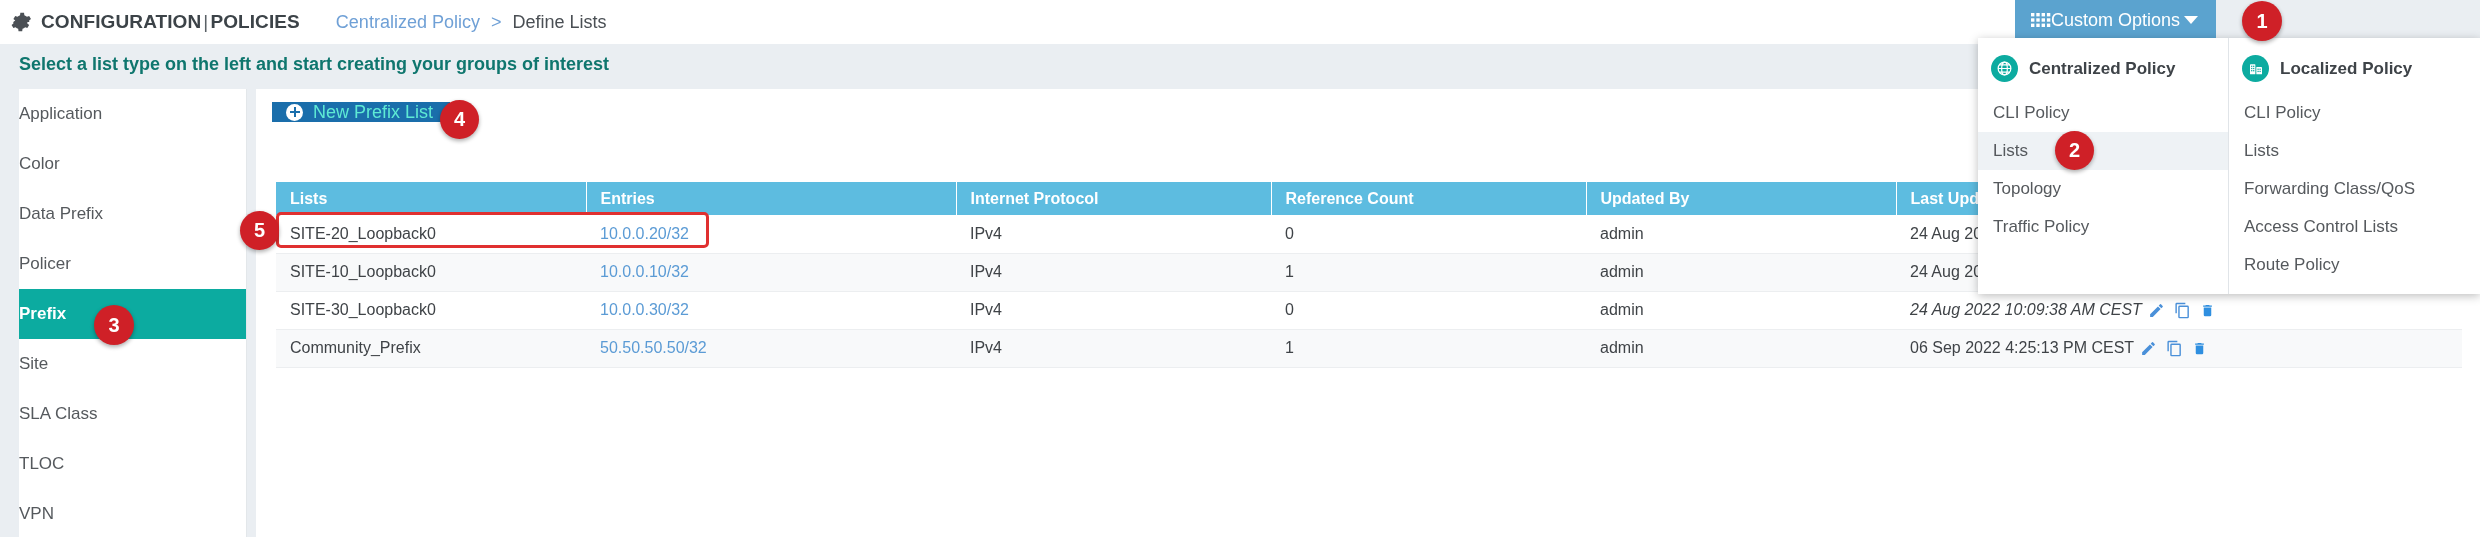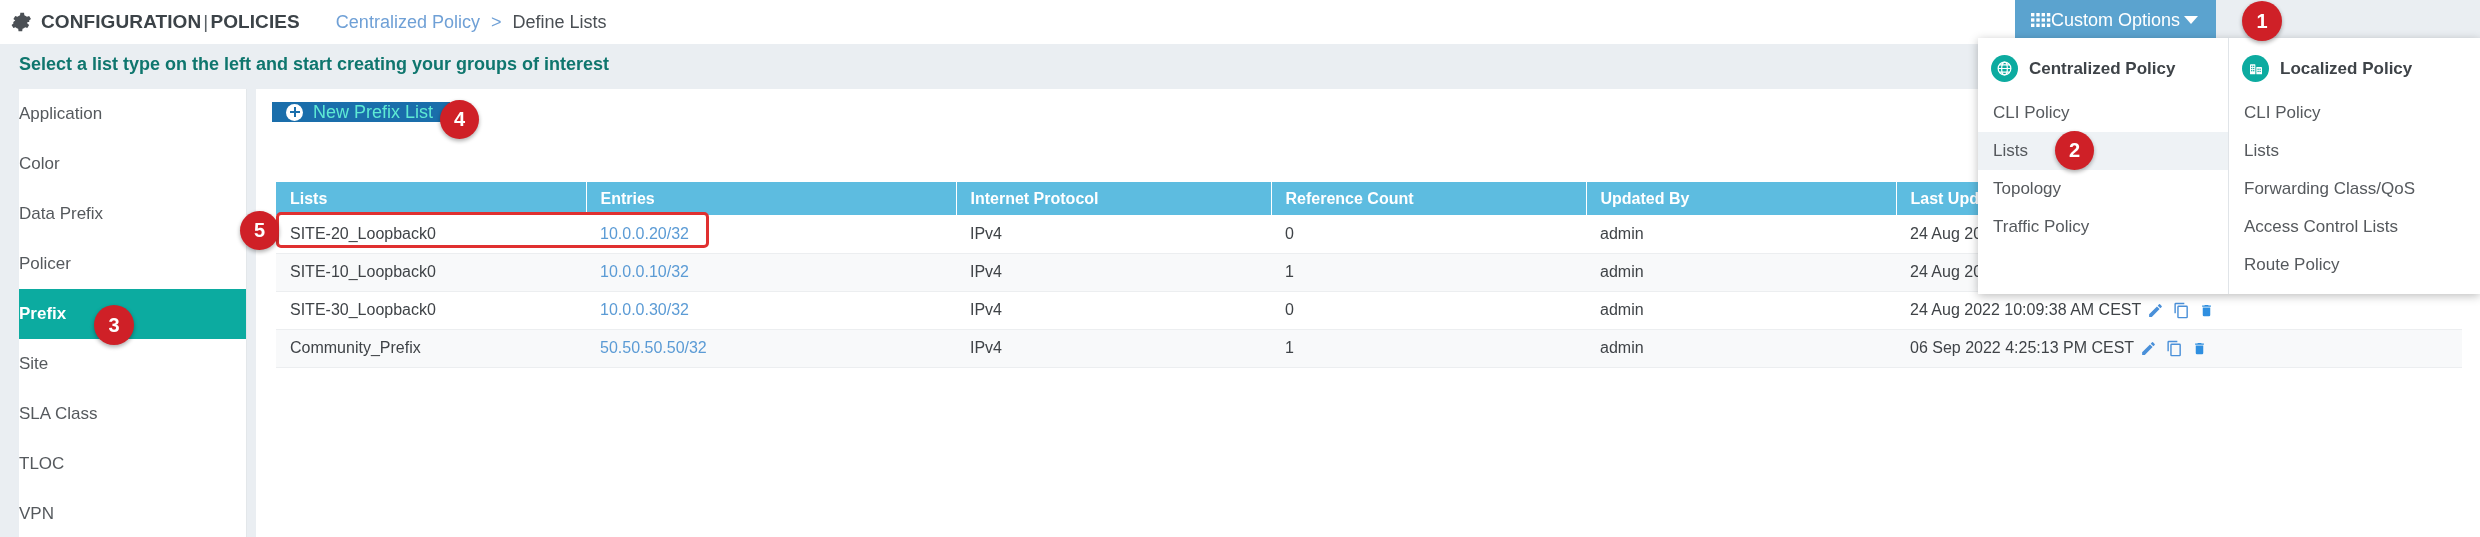--- a/index.html
+++ b/index.html
@@ -297,21 +297,21 @@
             <td>24 Aug 2022</td>
           </tr>
 
           <tr>
             <td>SITE-30_Loopback0</td>
             <td class="entries">10.0.0.30/32</td>
             <td>IPv4</td>
             <td>0</td>
             <td>admin</td>
             <td>
-              <div style="display:flex;align-items:center;">
+              <div style="display:flex;align-items:center;font-style:italic;">
                 <span>24 Aug 2022 10:09:38 AM CEST</span>
                 <span class="actions">
                   <span class="act-icon">
                     <svg width="17" height="17" viewBox="0 0 24 24">
                         <path fill="#4a90d9" d="M3 17.25V21h3.75L17.8 9.94l-3.75-3.75L3 17.25zM20.7 7.04a1 1 0 000-1.41l-2.34-2.34a1 1 0 00-1.41 0l-1.83 1.83 3.75 3.75 1.83-1.83z"></path>
                       </svg>
                   </span>
                   <span class="act-icon">
                     <svg width="17" height="17" viewBox="0 0 24 24">
                         <path fill="#4a90d9" d="M16 1H4a2 2 0 00-2 2v13h2V3h12V1zm3 4H8a2 2 0 00-2 2v14a2 2 0 002 2h11a2 2 0 002-2V7a2 2 0 00-2-2zm0 16H8V7h11v14z"></path>

